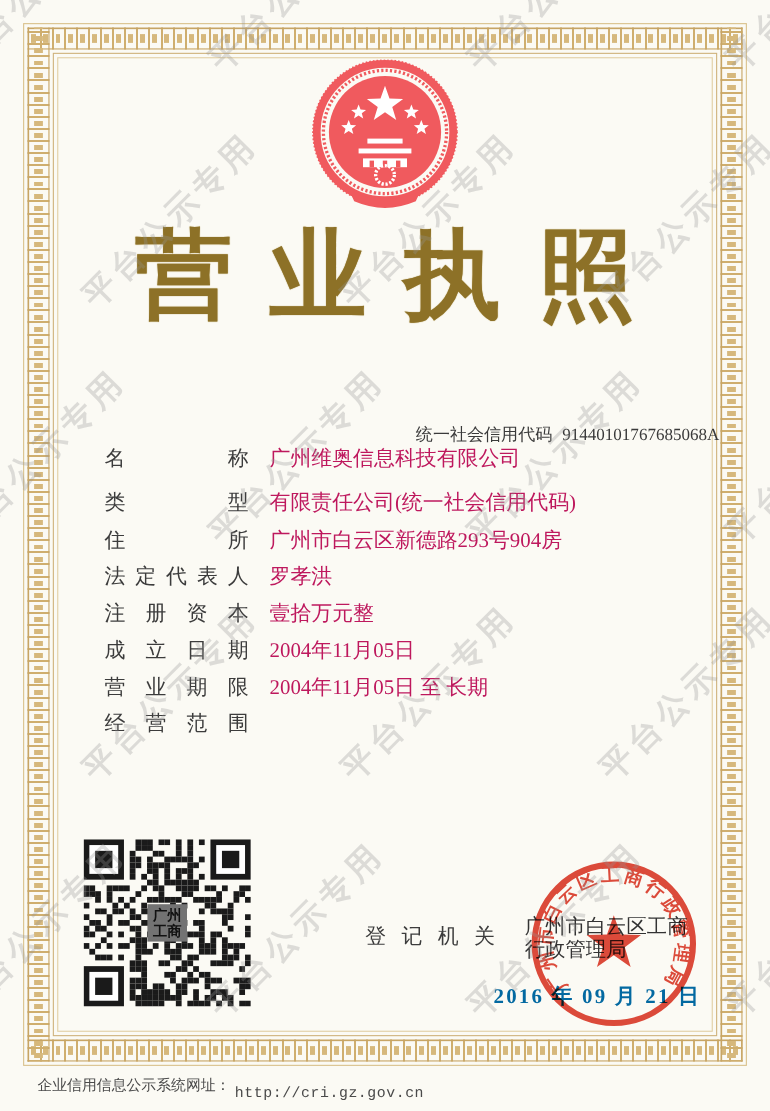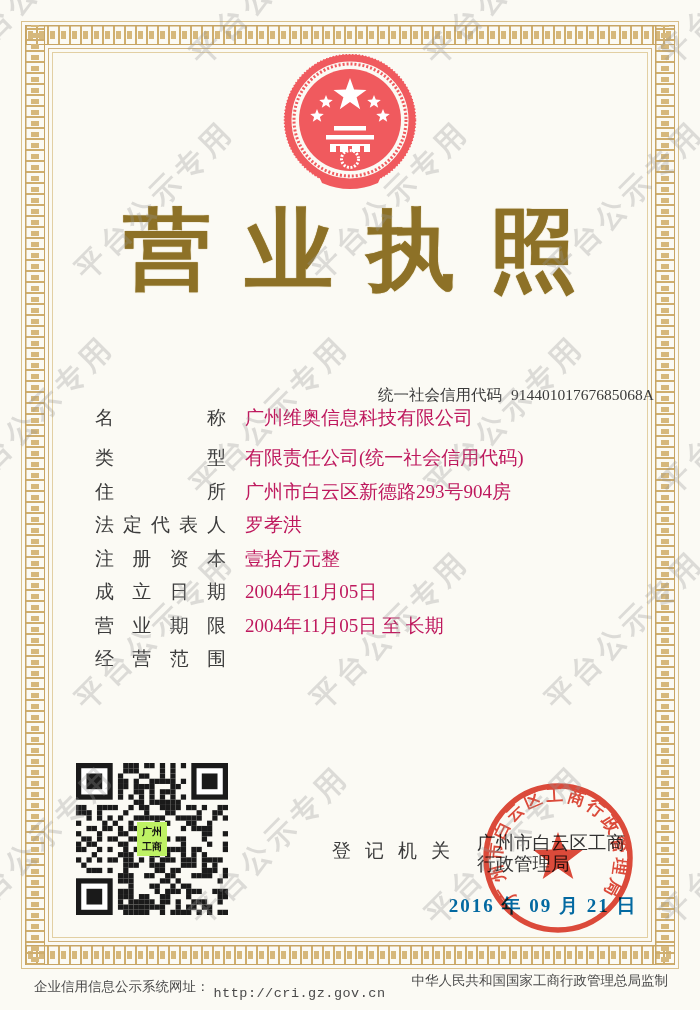--- a/index.html
+++ b/index.html
@@ -50,22 +50,22 @@
   .frow{display:flex;align-items:flex-start;margin-bottom:12.5px;}
   .frow.gap1{margin-bottom:19px;}
   .flabel{width:131px;flex:none;display:flex;justify-content:space-between;
       font-size:19px;line-height:21px;color:#3c3c3c;}
   .fvalue{margin-left:19px;font-size:19px;line-height:21px;color:#be185d;}
   .fvalue.scope{font-size:17.5px;line-height:25px;white-space:pre-line;margin-top:-1px;}
 
   
   .qr-wrap{position:absolute;left:76px;top:763px;width:152px;height:152px;z-index:10;}
   .qr-label{position:absolute;left:50%;top:50%;transform:translate(-50%,-50%);
-      background:#bef264;padding:2px 5px;font-family:"Liberation Sans","DejaVu Sans",sans-serif;
-      font-size:10px;font-weight:bold;line-height:15px;color:#111;text-align:right;white-space:pre-line;}
+      background:#737373;padding:2px 5px;font-family:"Liberation Sans","DejaVu Sans",sans-serif;
+      font-size:13px;font-weight:bold;line-height:15px;color:#111;text-align:right;white-space:pre-line;}
 
   
   .reg-label{position:absolute;left:332px;top:838px;width:118px;display:flex;
       justify-content:space-between;font-size:19px;z-index:10;color:#3c3c3c;}
   .reg-value{position:absolute;left:477px;top:833px;font-size:18.5px;line-height:21px;
       white-space:pre-line;z-index:10;color:#333;}
   .seal{position:absolute;left:478px;top:778px;z-index:12;opacity:.9;mix-blend-mode:multiply;}
   .issue-date{position:absolute;left:437px;top:893px;width:212px;text-align:center;
       font-size:19px;letter-spacing:2px;z-index:10;color:#0369a1;white-space:nowrap;font-weight:bold;}
 
@@ -550,21 +550,20 @@
     <text fill="#dc3726" font-size="17" font-family="Liberation Serif, DejaVu Serif, serif" font-weight="bold">
       <textPath href="#sealArc" startOffset="2" textLength="258" lengthAdjust="spacing">广州市白云区工商行政管理局</textPath>
     </text>
   </svg>
 
   <div class="issue-date">2016 年 09 月 21 日</div>
 
   <div class="footer-left">
     <span>企业信用信息公示系统网址：</span><span class="url">http://cri.gz.gov.cn</span>
   </div>
-  <div class="footer-right">中华人民共和国国家工商行政管理总局监制</div>
 
   <div class="wm-layer" id="wm-layer">
       <div class="wm" style="left: -70px; top: -35px;">平台公示专用</div>
       <div class="wm" style="left: 165px; top: -35px;">平台公示专用</div>
       <div class="wm" style="left: 400px; top: -35px;">平台公示专用</div>
       <div class="wm" style="left: 635px; top: -35px;">平台公示专用</div>
       <div class="wm" style="left: 50px; top: 180px;">平台公示专用</div>
       <div class="wm" style="left: 285px; top: 180px;">平台公示专用</div>
       <div class="wm" style="left: 520px; top: 180px;">平台公示专用</div>
       <div class="wm" style="left: -70px; top: 395px;">平台公示专用</div>

